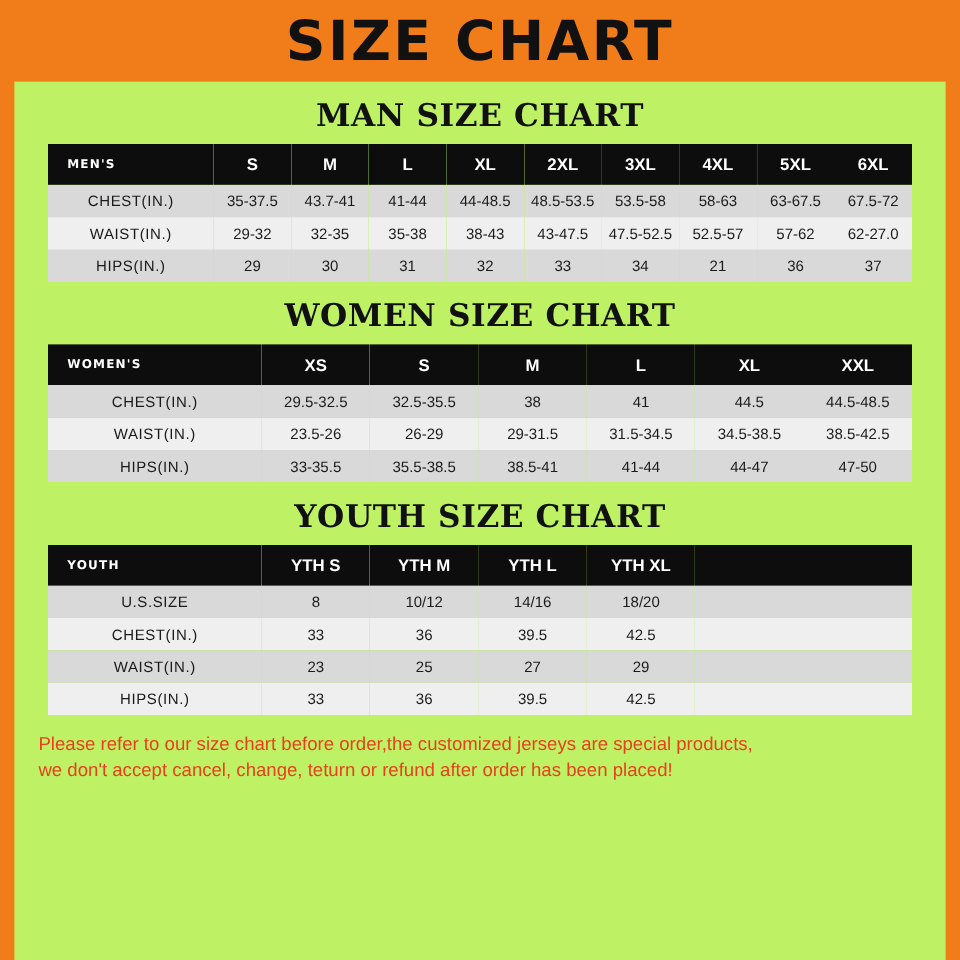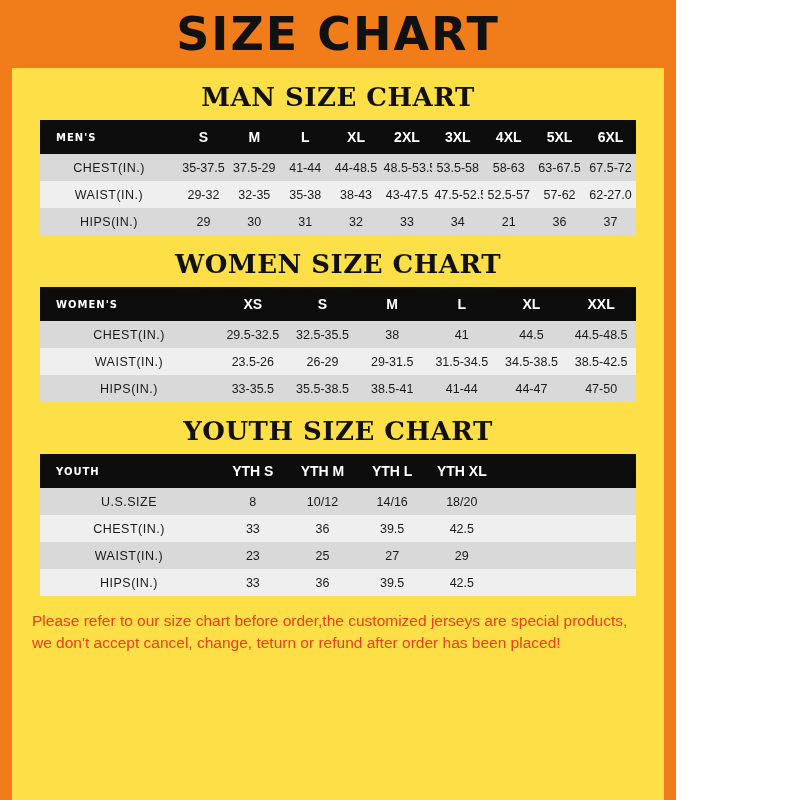--- a/index.html
+++ b/index.html
@@ -8,23 +8,23 @@
   }
   body {
     width: 800px;
     height: 800px;
     background: #ffffff;
     font-family: "Liberation Sans", sans-serif;
     overflow: hidden;
   }
   .page {
     position: relative;
-    width: 676px;
+    width: 800px;
     height: 800px;
-    background: #fde047;
+    background: #bef264;
     box-sizing: border-box;
     border-left: 12px solid #f07d1a;
     border-right: 12px solid #f07d1a;
   }
   .banner {
     background: #f07d1a;
     height: 68px;
     display: flex;
     align-items: center;
     justify-content: center;
@@ -128,21 +128,21 @@
           <th>3XL</th>
           <th>4XL</th>
           <th>5XL</th>
           <th>6XL</th>
         </tr>
       </thead>
       <tbody>
         <tr class="odd">
           <td class="rowhead">CHEST(IN.)</td>
           <td>35-37.5</td>
-          <td>37.5-29</td>
+          <td>43.7-41</td>
           <td>41-44</td>
           <td>44-48.5</td>
           <td>48.5-53.5</td>
           <td>53.5-58</td>
           <td>58-63</td>
           <td>63-67.5</td>
           <td>67.5-72</td>
         </tr>
         <tr class="even">
           <td class="rowhead">WAIST(IN.)</td>

